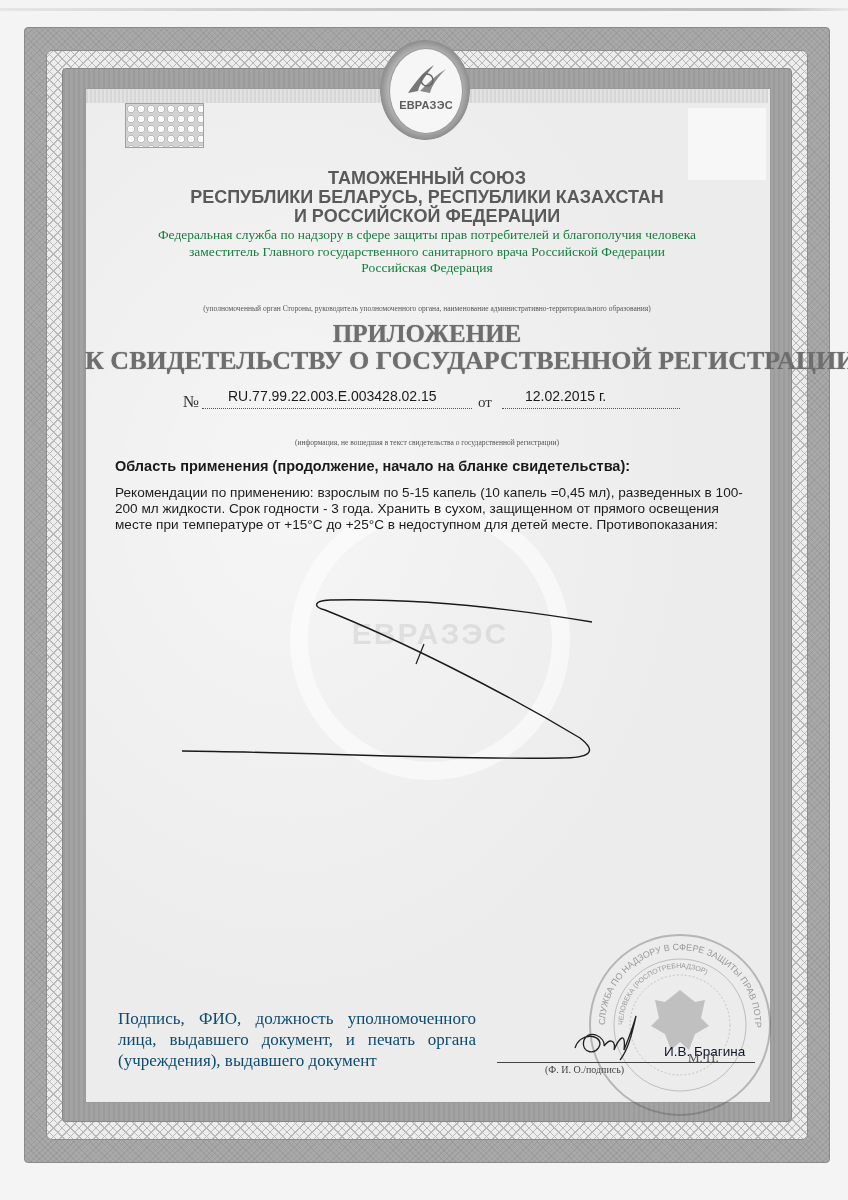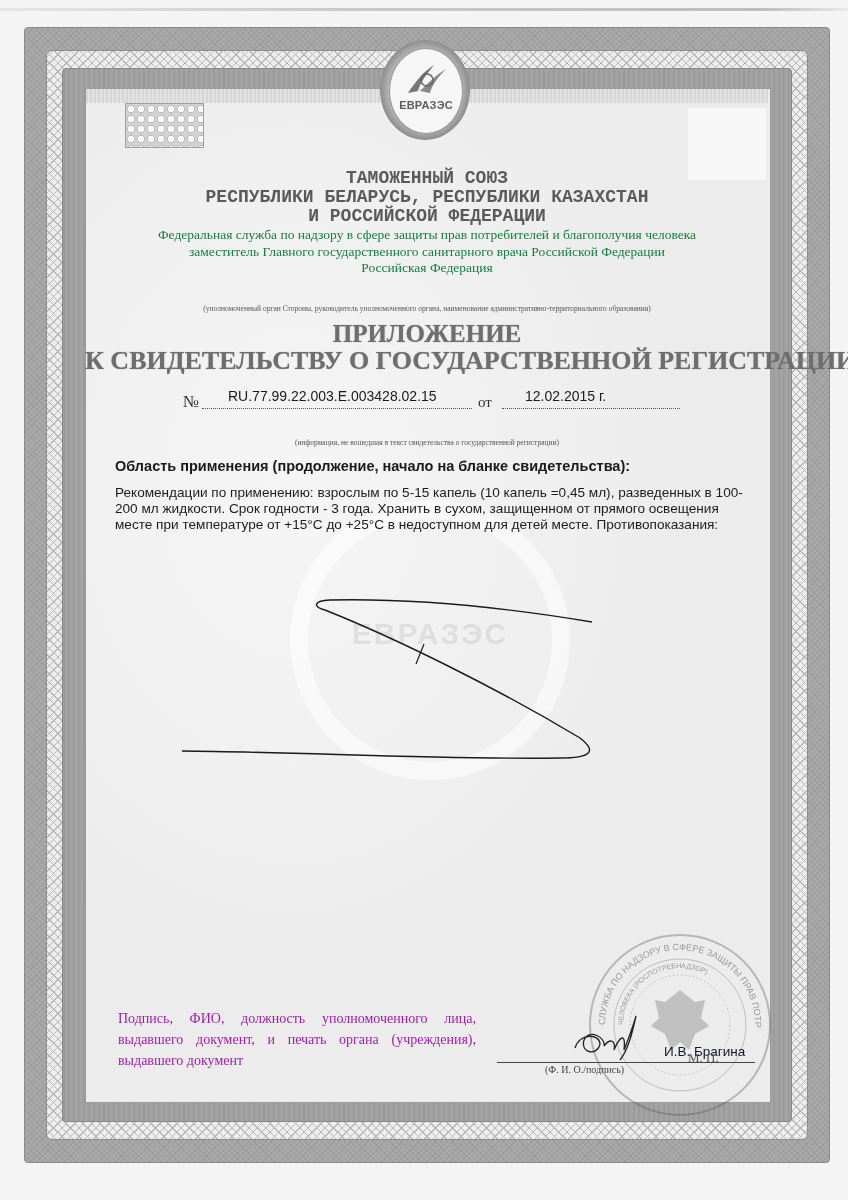--- a/index.html
+++ b/index.html
@@ -52,40 +52,40 @@
   .emblem-svg { position: absolute; left: 14px; top: 12px; }
 
   
   .wm-ring { position: absolute; left: 290px; top: 500px; width: 280px; height: 280px; border-radius: 50%;
     border: 18px solid rgba(255,255,255,0.55); box-sizing: border-box; }
   .wm-text { position: absolute; left: 310px; top: 617px; width: 240px; text-align: center;
     font-family: "Liberation Sans", sans-serif; font-weight: bold; font-size: 30px; color: rgba(0,0,0,0.08); letter-spacing: 2px; }
 
   
   .c { position: absolute; left: 85px; width: 684px; text-align: center; white-space: nowrap; }
-  .serif-head { font-family: Liberation Mono, monospace; font-weight: bold; font-size: 18px; color: #5a5a5a; }
+  .serif-head { font-family: Liberation Sans, sans-serif; font-weight: bold; font-size: 18px; color: #5a5a5a; }
   .sans-line { font-family: Liberation Serif, serif; font-size: 13.5px; color: #15803d; text-align: center; }
   .tiny { font-family: "Liberation Serif", serif; font-size: 7.5px; color: #555; }
   .big-title { font-family: "Liberation Serif", serif; font-weight: bold; color: #6e6e6e;
     text-shadow: 0 0 1px #888; }
 
   .num-row { position: absolute; top: 388px; left: 180px; width: 500px; height: 22px; }
   .num-sign { position: absolute; left: 3px; top: 4px; font-family: "Liberation Serif", serif; font-size: 17px; color: #333; }
   .num-line { position: absolute; left: 22px; top: 20px; width: 270px; border-bottom: 1px dotted #555; }
   .num-val { position: absolute; left: 48px; top: 0; font-size: 14px; color: #1a1a1a; }
   .ot { position: absolute; left: 298px; top: 6px; font-family: "Liberation Serif", serif; font-size: 15px; color: #333; }
   .date-line { position: absolute; left: 322px; top: 20px; width: 178px; border-bottom: 1px dotted #555; }
   .date-val { position: absolute; left: 345px; top: 0; font-size: 14px; color: #1a1a1a; }
 
   .section { position: absolute; left: 115px; top: 458px; width: 660px; }
   .section-title { font-family: "Liberation Sans", sans-serif; font-weight: bold; font-size: 14.5px; color: #1a1a1a; margin-bottom: 11px; }
   .section-body { font-family: "Liberation Sans", sans-serif; font-size: 13.6px; line-height: 16.2px; color: #1c1c1c; }
 
   .sig-caption { position: absolute; left: 118px; top: 1008px; width: 358px;
-    font-family: "Liberation Serif", serif; font-size: 14px; line-height: 21px; color: #a21caf; text-align: justify; }
+    font-family: "Liberation Serif", serif; font-size: 17px; line-height: 21px; color: #0c4a6e; text-align: justify; }
   .sig-line { position: absolute; left: 497px; top: 1062px; width: 258px; border-bottom: 1px solid #444; }
   .sig-name { position: absolute; left: 664px; top: 1044px; font-family: "Liberation Sans", sans-serif; font-size: 13.5px; color: #0f172a; }
   .sig-sub { position: absolute; left: 545px; top: 1064px; font-family: "Liberation Serif", serif; font-size: 10px; color: #444; }
   .mp { position: absolute; left: 688px; top: 1050px; font-family: "Liberation Serif", serif; font-size: 13px; color: #555; }
 
   .seal { position: absolute; left: 585px; top: 930px; width: 190px; height: 190px; }
   .strike { position: absolute; left: 0; top: 0; }
 </style>
 </head>
 <body>

